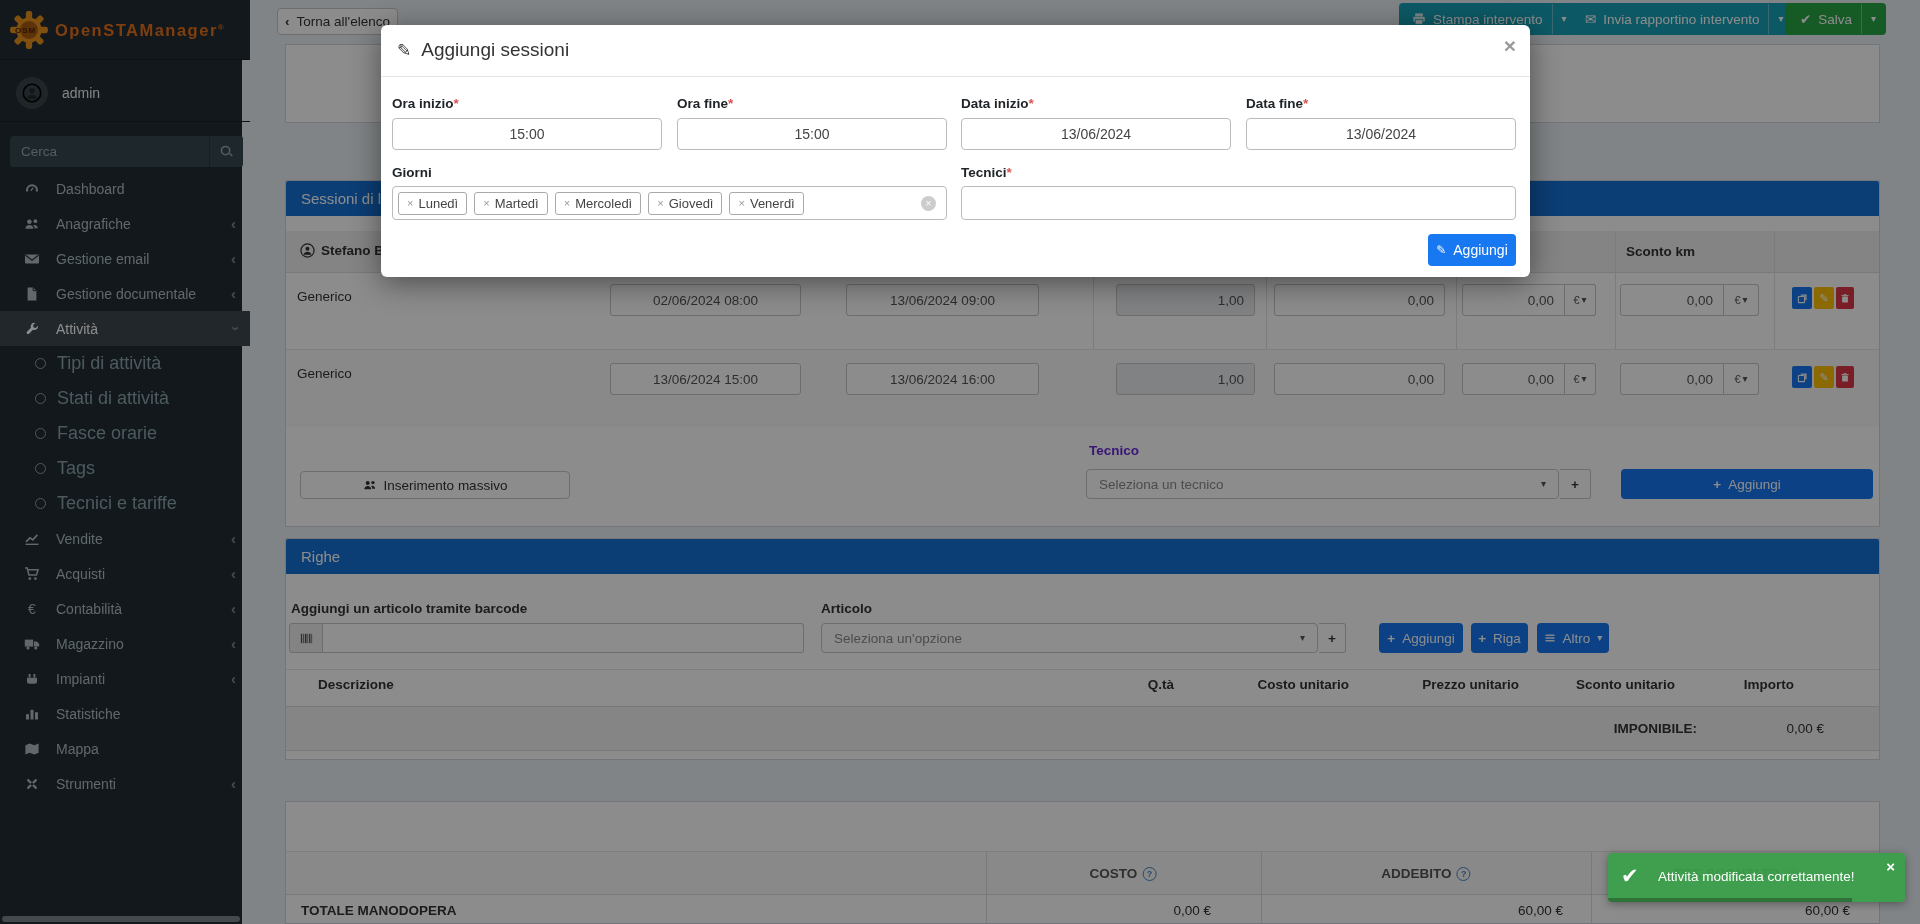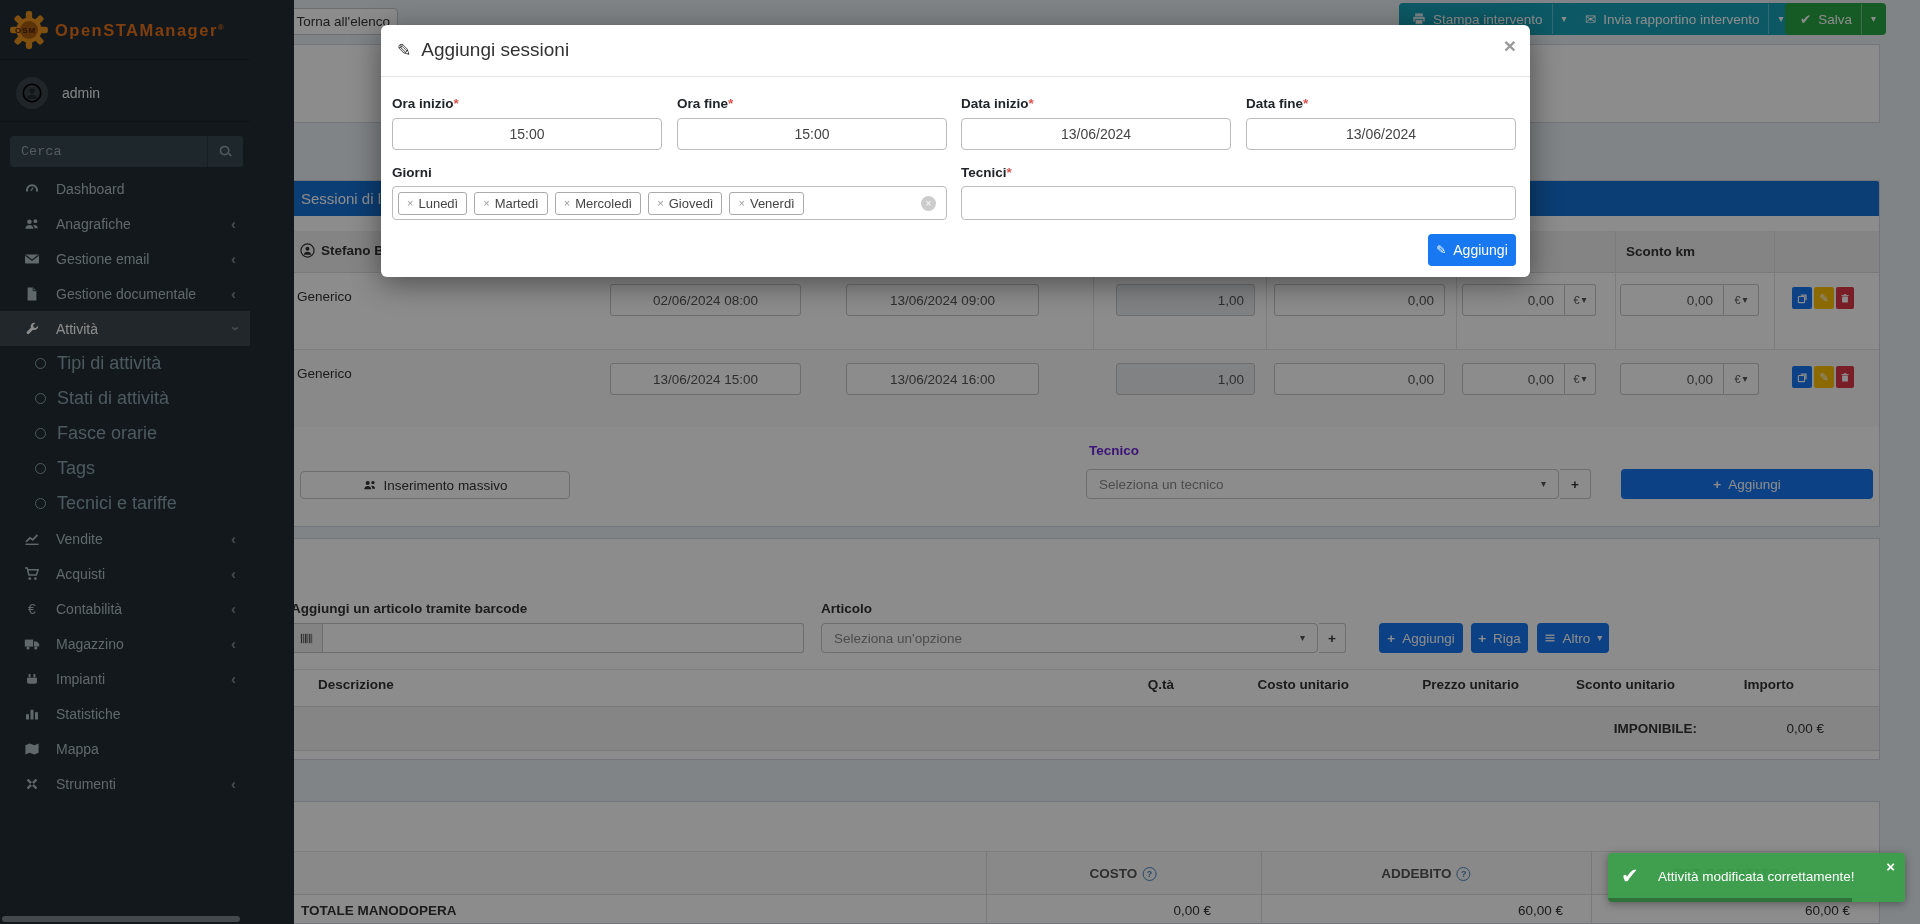--- a/index.html
+++ b/index.html
@@ -1,33 +1,33 @@
 <!DOCTYPE html>
 <html><head>
 <meta charset="utf-8">
 <style>
   * { margin:0; padding:0; box-sizing:border-box; }
   html,body { width:1920px; height:924px; overflow:hidden; background:#ecf0f5;
     font-family:"Liberation Sans", sans-serif; }
   #root { position:relative; width:1920px; height:924px; }
 
   
-  #sidebar { position:absolute; left:0; top:0; width:294px; height:924px; background:#222d32; z-index:2; }
+  #sidebar { position:absolute; left:0; top:0; width:242px; height:924px; background:#222d32; z-index:2; }
   #logo { position:absolute; left:0; top:0; width:250px; height:60px; background:#222d32; border-bottom:1px solid #1a2226; }
   #logo .cog { position:absolute; left:8px; top:9px; }
   #logo .osm-txt { position:absolute; left:15px; top:26px; font-size:8px; font-weight:bold; color:#4a2506; letter-spacing:1px; }
   #brand { position:absolute; left:55px; top:21px; font-size:16.5px; font-weight:bold; color:#e8721c; letter-spacing:1.5px; }
   #brand sup { font-size:8px; }
   #user-row { position:absolute; left:16px; top:76px; height:34px; display:flex; align-items:center; gap:14px; }
   #avatar { width:32px; height:32px; border-radius:50%; background:#39444a; display:flex; align-items:center; justify-content:center; }
   #user-name { color:#eceff1; font-size:14px; }
   #side-div { position:absolute; left:0; top:121px; width:250px; height:1px; background:#1a2226; }
   #search { position:absolute; left:10px; top:136px; width:233px; height:31px; display:flex; }
   #search input { flex:1; background:#374850; border:1px solid #374850; border-radius:3px 0 0 3px;
-    color:#ccc; font-size:13.5px; padding:0 10px; outline:none; font-family:Liberation Mono, monospace; }
+    color:#ccc; font-size:13.5px; padding:0 10px; outline:none; font-family:Liberation Sans, sans-serif; }
   #search input::placeholder { color:#9aa8ae; }
   #search .sbtn { width:36px; background:#374850; border-radius:0 3px 3px 0; display:flex; align-items:center; justify-content:center; border-left:1px solid #2b3940; }
   #menu { position:absolute; left:0; top:171px; width:250px; }
   .mi-row { height:35px; display:flex; align-items:center; color:#b0bec5; font-size:14px; position:relative; cursor:pointer; }
   .mi-row .ic { width:16px; height:16px; margin-left:24px; margin-right:0; flex:0 0 16px; display:flex; align-items:center; justify-content:center; }
   .mi-row .lbl { margin-left:16px; }
   .mi-row .chev { position:absolute; right:14px; font-size:15px; color:#7c8b92; font-weight:bold; }
   .mi-row.active { background:#3d474e; color:#fff; }
   .mi-row.active .chev { transform:rotate(-90deg); }
   .mi-sub { height:35px; display:flex; align-items:center; color:#8aa4af; font-size:18px; cursor:pointer; }
@@ -533,20 +533,23 @@
       <button class="btn btn-default" id="btn-plus-tec">
           <span>+</span>
         </button>
       <button class="btn btn-primary" id="btn-add-sess">
         <span style="font-weight:bold;">+</span>
         <span>Aggiungi</span>
       </button>
     </section>
 
     <section class="box" id="box-righe">
+      <div class="box-head">
+        <span>Righe</span>
+      </div>
       <span class="flbl" style="left:5px;">Aggiungi un articolo tramite barcode</span>
       <span class="flbl" style="left:535px;">Articolo</span>
       <span id="bc-addon">
         <svg width="15" height="15" fill="#555">
             <use href="#i-barcode"></use>
           </svg>
       </span>
       <input id="bc-input" style="">
       <div class="select" id="sel-articolo">
         <span>Seleziona un'opzione</span>

